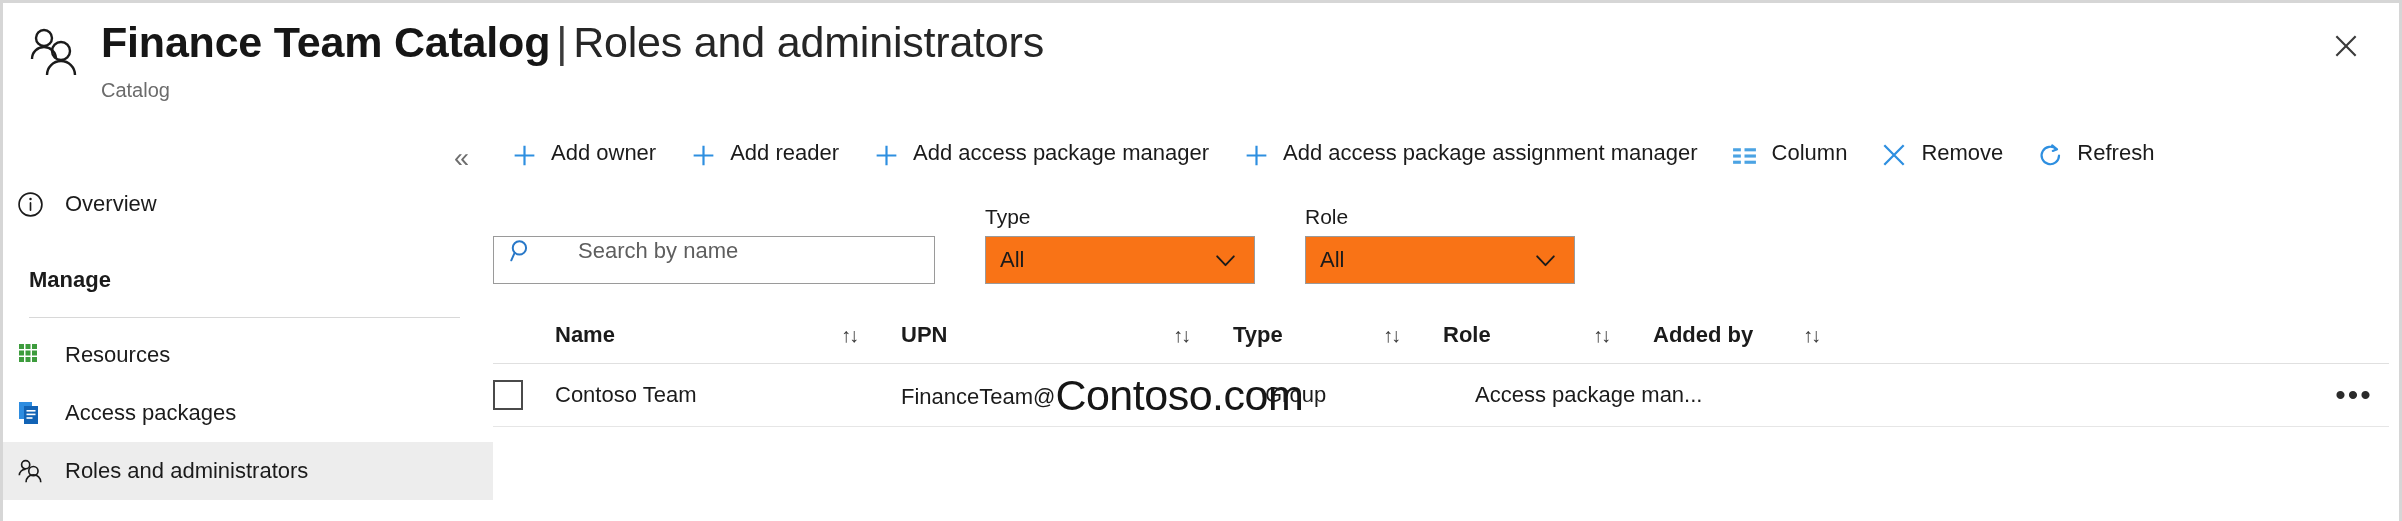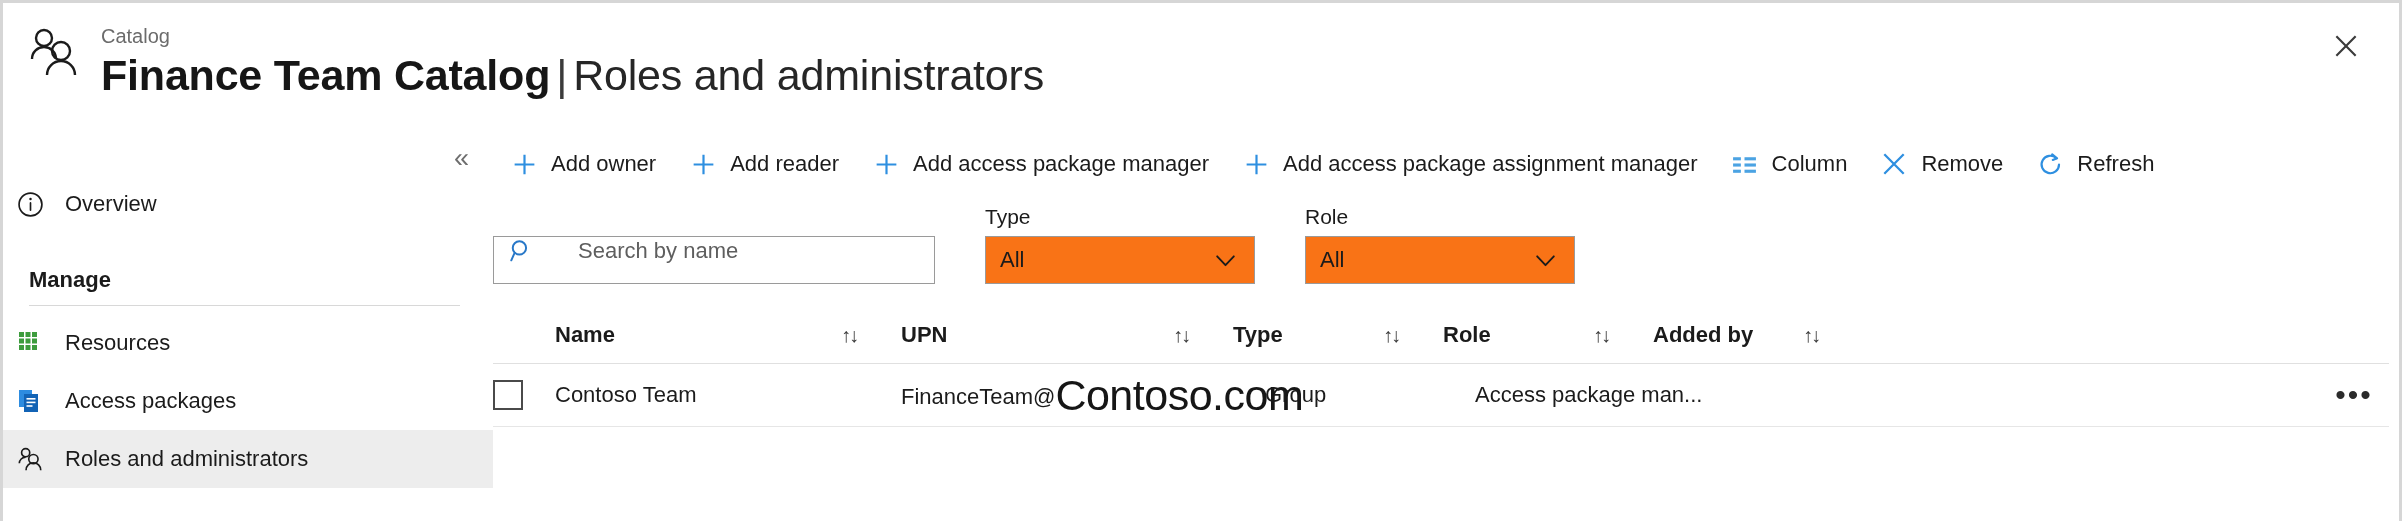--- a/index.html
+++ b/index.html
@@ -125,21 +125,21 @@
   }
   #nav-overview {
     margin-top: 44px;
   }
   .nav-section-title {
     font-size: 22px;
     font-weight: 700;
     color: #1b1b1b;
     padding-left: 26px;
     margin-top: 34px;
-    margin-bottom: 12px;
+    margin-bottom: 24px;
   }
   .nav-divider {
     height: 1px;
     background: #d8d8d8;
     margin-left: 26px;
     margin-right: 33px;
     margin-bottom: 8px;
   }
 
   
@@ -156,21 +156,20 @@
     position: absolute;
     left: 0;
     top: 5px;
     height: 56px;
     display: flex;
     align-items: center;
     gap: 0px;
   }
   .tb-btn {
     display: flex;
-    align-items: center;
     height: 48px;
     padding: 0 16px;
     font-size: 22px;
     color: #1b1b1b;
     cursor: pointer;
     white-space: nowrap;
   }
   .tb-btn .tb-icon {
     width: 30px;
     height: 30px;
@@ -354,24 +353,24 @@
     <div id="header-icon">
       <svg viewBox="0 0 60 60" width="60" height="60" fill="none" stroke="#1b1b1b" stroke-width="2.4">
         <circle cx="19" cy="15" r="8"></circle>
         <path d="M7 36c0-7 5.6-12 12-12s12 5 12 12"></path>
         <circle cx="36" cy="28" r="9"></circle>
         <path d="M22 52c0-7.7 6.3-14 14-14s14 6.3 14 14"></path>
       </svg>
     </div>
 
     <div id="title-block">
-      <div id="page-subtitle">Catalog</div>
       <div id="page-title">
         <span class="strong">Finance Team Catalog</span><span class="sep">|</span><span class="light">Roles and administrators</span>
       </div>
+      <div id="page-subtitle">Catalog</div>
     </div>
 
     <div id="close-button">
       <span>
         <svg viewBox="0 0 28 28" width="30" height="30" fill="none" stroke="#3b3b3b" stroke-width="2">
           <path d="M5 5 L23 23 M23 5 L5 23"></path>
         </svg>
       </span>
     </div>
   </div>

